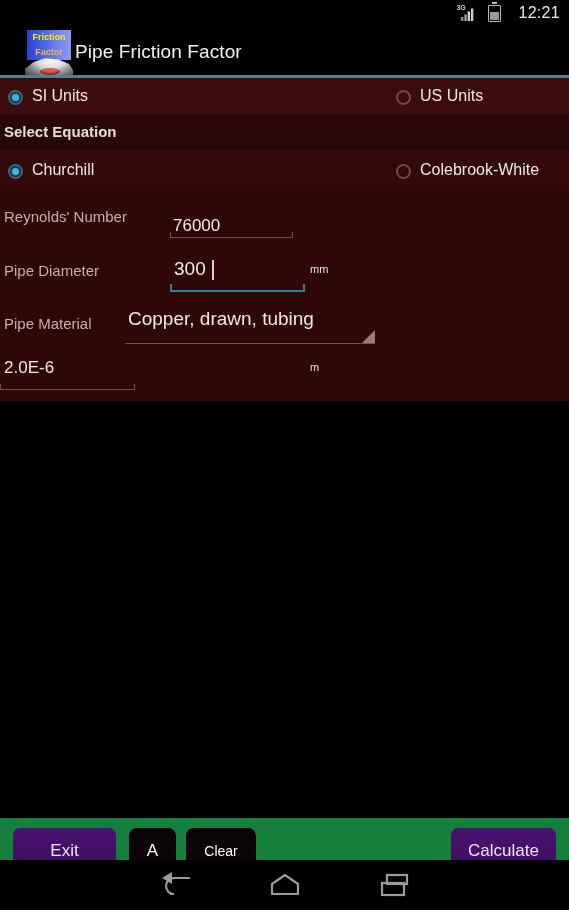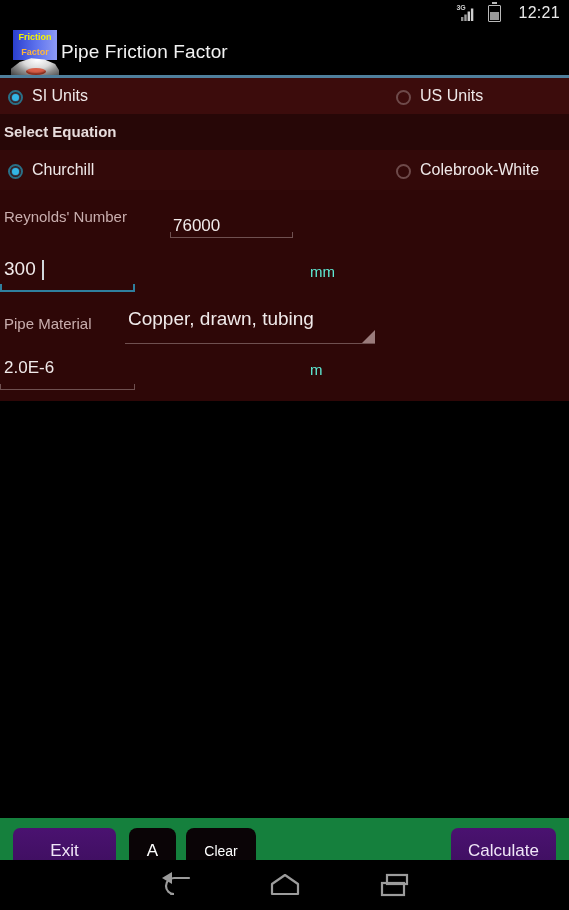--- a/index.html
+++ b/index.html
@@ -39,21 +39,21 @@
   }
   .batt-fill {
     position:absolute; left:1px; right:1px; bottom:1px; height:50%;
     background:#9a9a9a;
   }
   .clock { color:#e9e9e9; font-size:16px; letter-spacing:0.3px; margin-left:3px; }
 
   
   .actionbar {
     position:absolute; top:26px; left:0; width:569px; height:52px;
-    background:#000; display:flex; align-items:center; padding-left:9px;
+    background:#000; display:flex; align-items:center; padding-left:23px;
   }
   .app-icon {
     width:50px; height:48px; position:relative; flex:none; overflow:hidden;
   }
   .ic-band {
     position:absolute; left:4px; width:44px; height:15px;
     background:linear-gradient(90deg,#2a3fd0 0%, #5f74ee 55%, #8e9bf5 100%);
     display:flex; align-items:center; justify-content:center;
   }
   .ic-band.b1 { top:2px; }
@@ -139,21 +139,21 @@
   .underline.focused { background:#2f7f9e; height:2px; }
   .underline.focused::before, .underline.focused::after {
     background:#2f7f9e; width:2px; height:8px;
   }
   .underline.plain::before, .underline.plain::after { display:none; }
   .caret {
     display:inline-block; width:2px; height:20px; background:#cfd6da;
     vertical-align:-4px; margin-left:1px;
   }
   .unit {
-    color:#5eead4; font-size:15px; position:absolute; white-space:nowrap;
+    color:#e5e5e5; font-size:11px; position:absolute; white-space:nowrap;
   }
   .spin-tri {
     position:absolute; right:0; bottom:1px;
     width:0; height:0;
     border-left:13px solid transparent;
     border-bottom:13px solid #9a7b7b;
   }
 
   
   .blank {
@@ -260,20 +260,21 @@
 
     <div class="frow" style="top:14px;">
       <span class="flabel" style="width:170px; padding-top:4px;">Reynolds' Number</span>
       <div class="fieldwrap" style="width:123px; height:34px; margin-left:0px;">
         <span class="fvalue" style="position:absolute; left:3px; top:12px;">76000</span>
         <span class="underline" style="width:123px;"></span>
       </div>
     </div>
 
     <div class="frow" style="top:66px;">
+      <span class="flabel" style="width:170px; padding-top:6px;">Pipe Diameter</span>
       <div class="fieldwrap" style="width:135px; height:36px;">
         <span class="fvalue" style="position:absolute; left:4px; top:2px; font-size:19px;">300</span>
         <span class="caret" style="position:absolute; left:41px; top:4px;"></span>
         <span class="underline focused" style="width:135px;"></span>
       </div>
       <span class="unit" style="left:310px; top:7px;">mm</span>
     </div>
 
     <div class="frow" style="top:118px;">
       <span class="flabel" style="width:125px; padding-top:7px;">Pipe Material</span>

